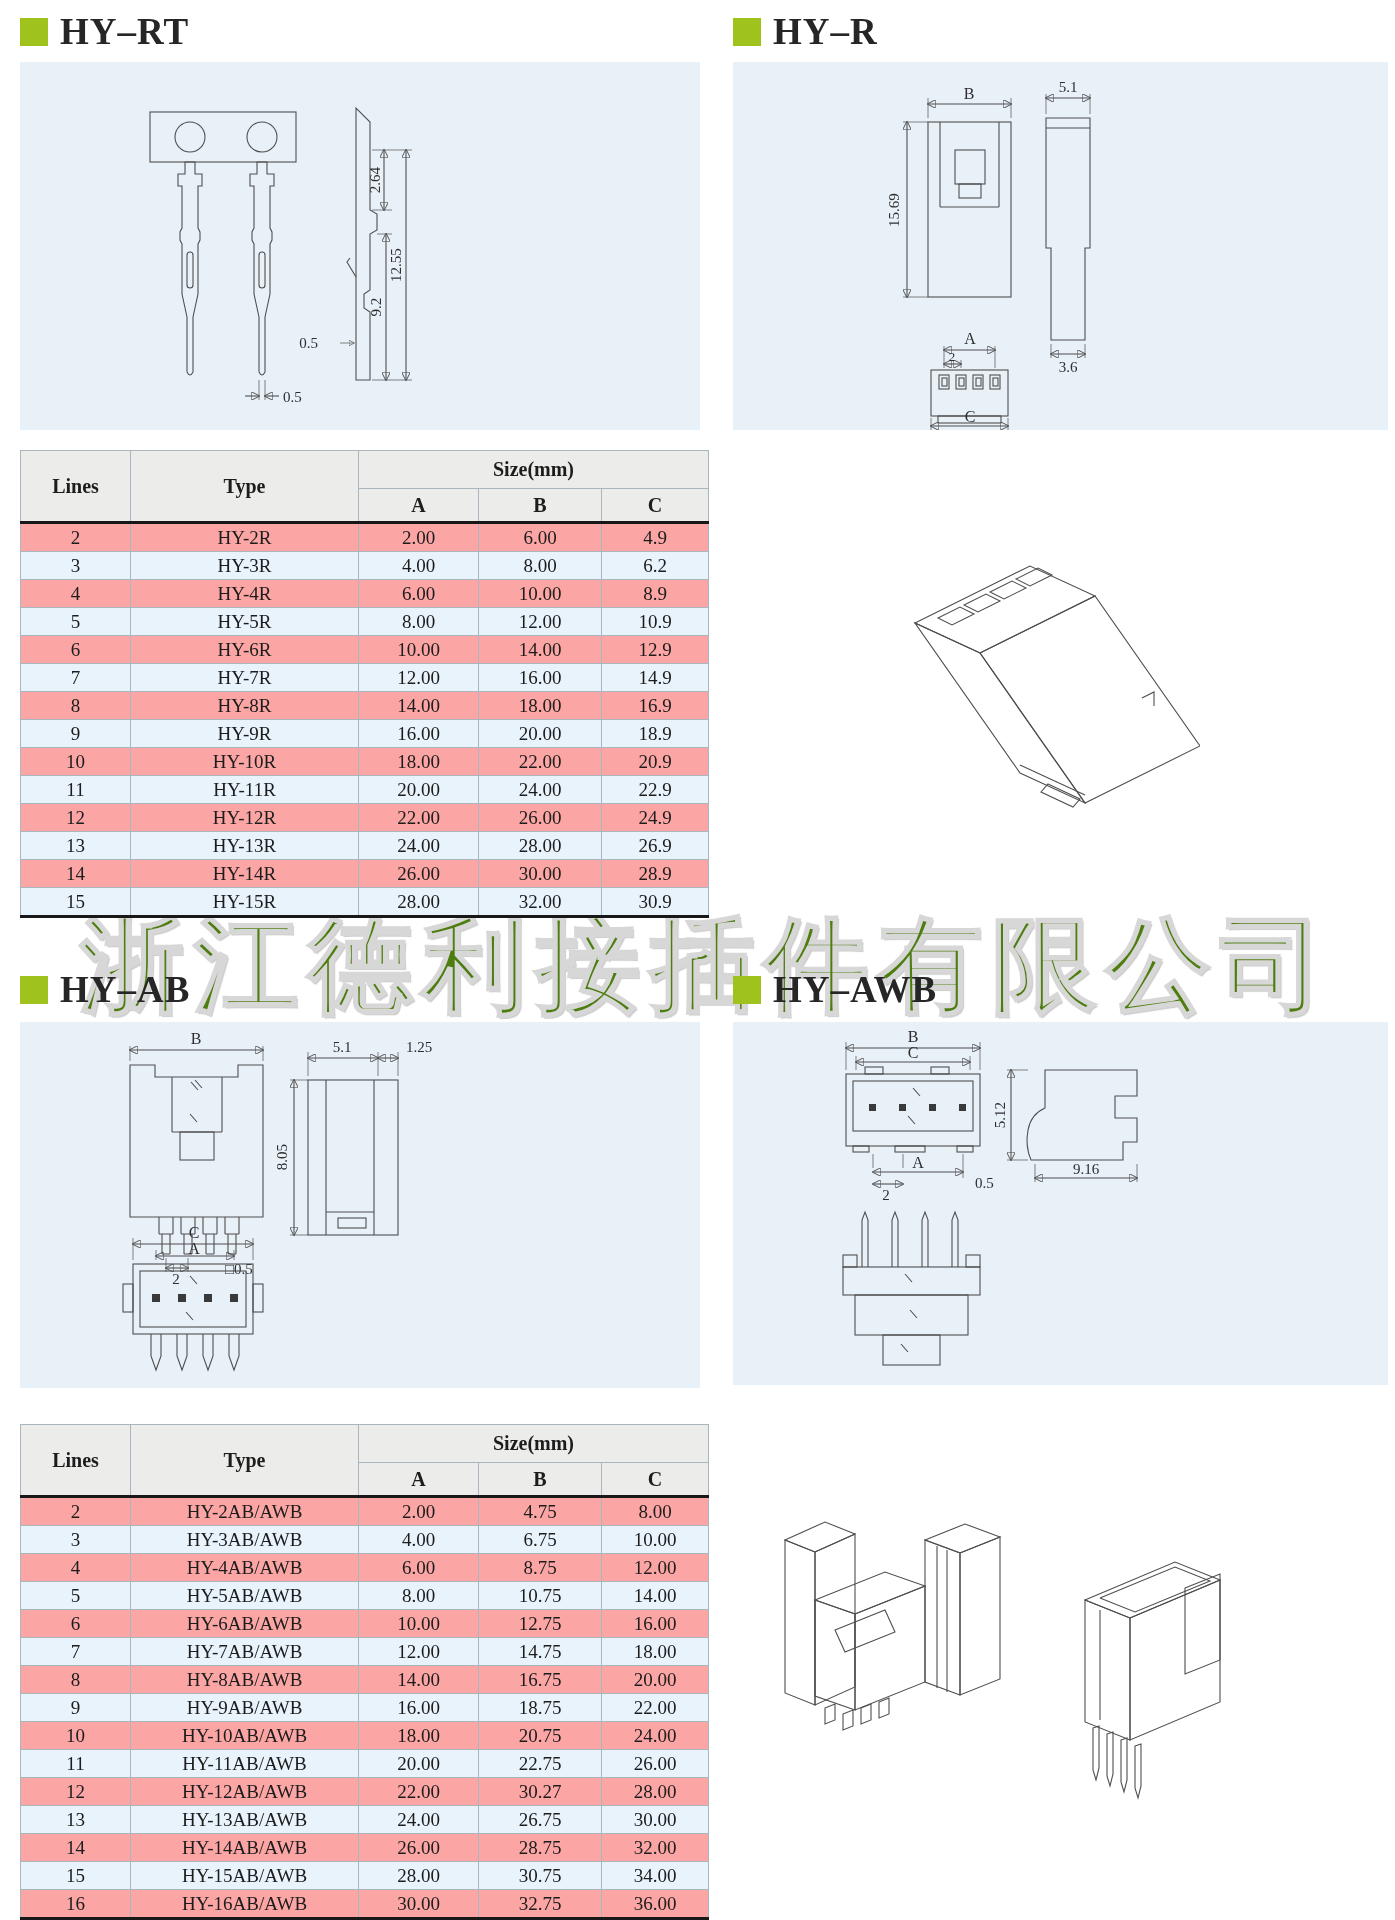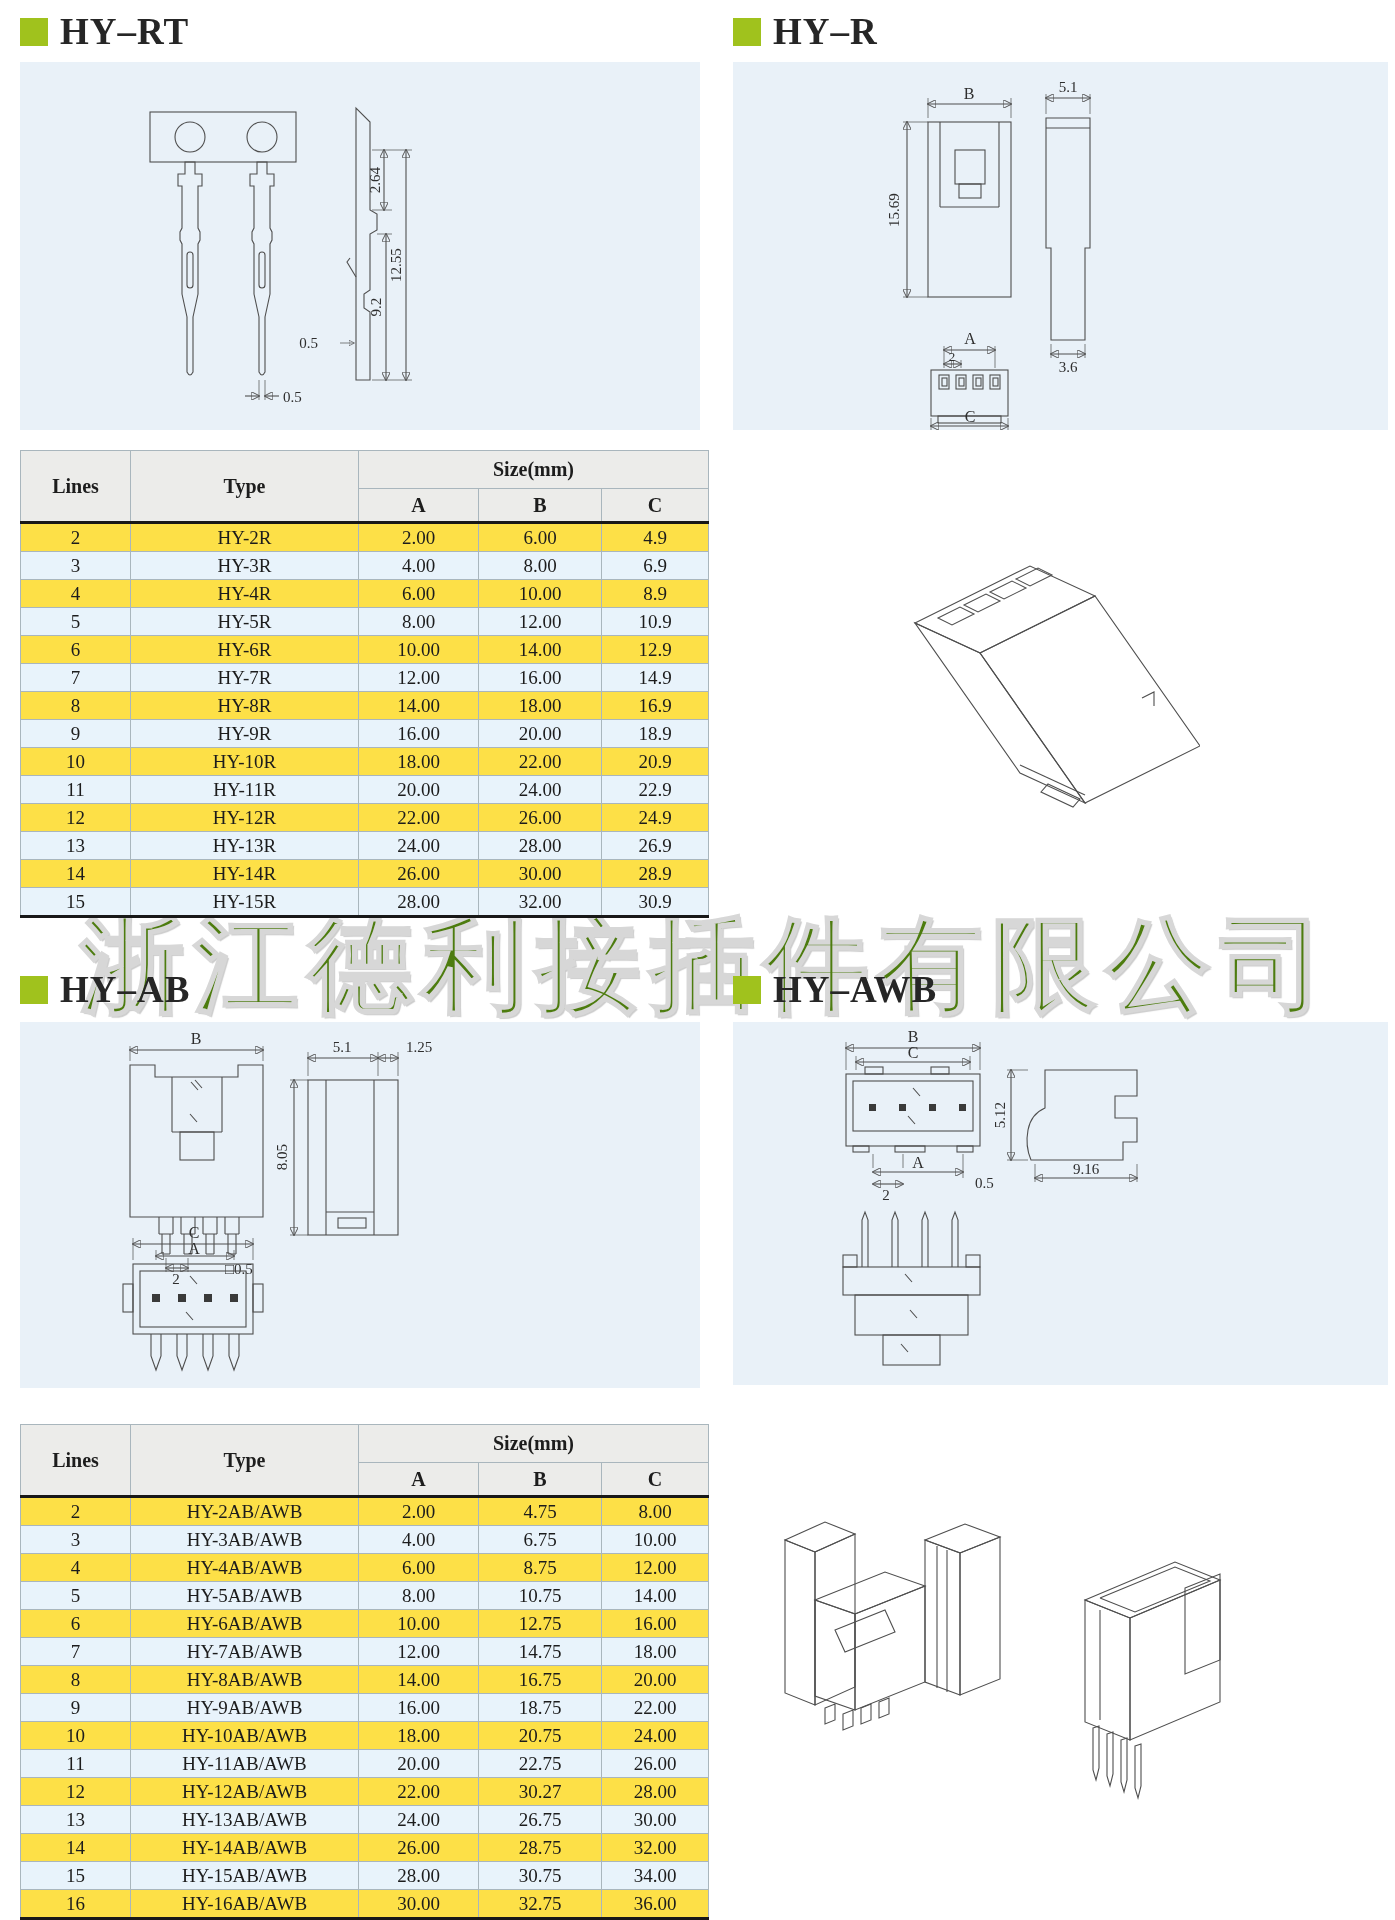--- a/index.html
+++ b/index.html
@@ -11,21 +11,21 @@
   .panel{position:absolute;background:#e9f1f8;z-index:1;}
   .dw{position:absolute;z-index:2;}
   .dw path,.dw rect,.dw circle,.dw line,.dw polygon,.dw polyline{stroke:#4f4f4f;stroke-width:1.1;fill:none;}
   .dw .thin{stroke-width:0.7;}
   .dw text{font-family:"Liberation Serif",serif;font-size:15px;fill:#2e2e2e;stroke:none;}
   .dw text.big{font-size:16px;}
   .dw .fsq{fill:#3a3a3a;stroke:none;}
   .watermark{position:absolute;left:80px;top:914px;z-index:2;font-size:104px;font-weight:bold;
         white-space:nowrap;letter-spacing:10px;line-height:1;color:#4d7c0f;
         -webkit-text-stroke:2px #d7d7d7;text-shadow:2px 2px 1px #cccccc;}
-  table.spec{position:absolute;border-collapse:collapse;width:688px;background:#fde047;z-index:3;
+  table.spec{position:absolute;border-collapse:collapse;width:688px;background:#fca5a5;z-index:3;
         table-layout:fixed;border:1px solid #a9b6bd;}
   .spec th,.spec td{border:1px solid #a9b6bd;text-align:center;padding:0;}
   .spec thead th{background:#ececea;font-size:20px;font-weight:bold;color:#1d1d1d;}
   .spec thead tr:first-child th{height:37px;}
   .spec thead tr:last-child th{height:32px;}
   .spec td{font-size:19px;color:#1c1c1c;height:27px;}
   .spec tbody tr:nth-child(even) td{background:#e8f3fb;}
   .spec tbody tr:first-child td{border-top:3px solid #181818;}
   .spec tbody tr:last-child td{border-bottom:3px solid #181818;}
 </style>
@@ -333,21 +333,21 @@
           <td>HY-2R</td>
           <td>2.00</td>
           <td>6.00</td>
           <td>4.9</td>
         </tr>
         <tr>
           <td>3</td>
           <td>HY-3R</td>
           <td>4.00</td>
           <td>8.00</td>
-          <td>6.9</td>
+          <td>6.2</td>
         </tr>
         <tr>
           <td>4</td>
           <td>HY-4R</td>
           <td>6.00</td>
           <td>10.00</td>
           <td>8.9</td>
         </tr>
         <tr>
           <td>5</td>

